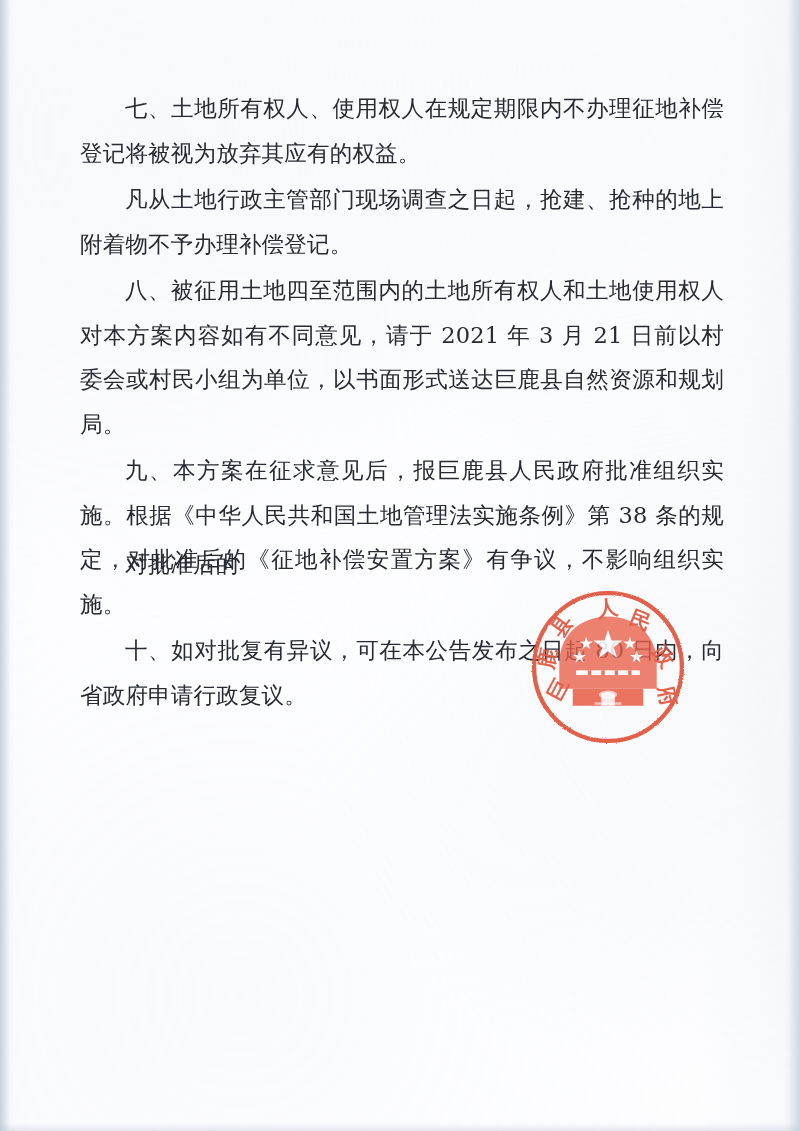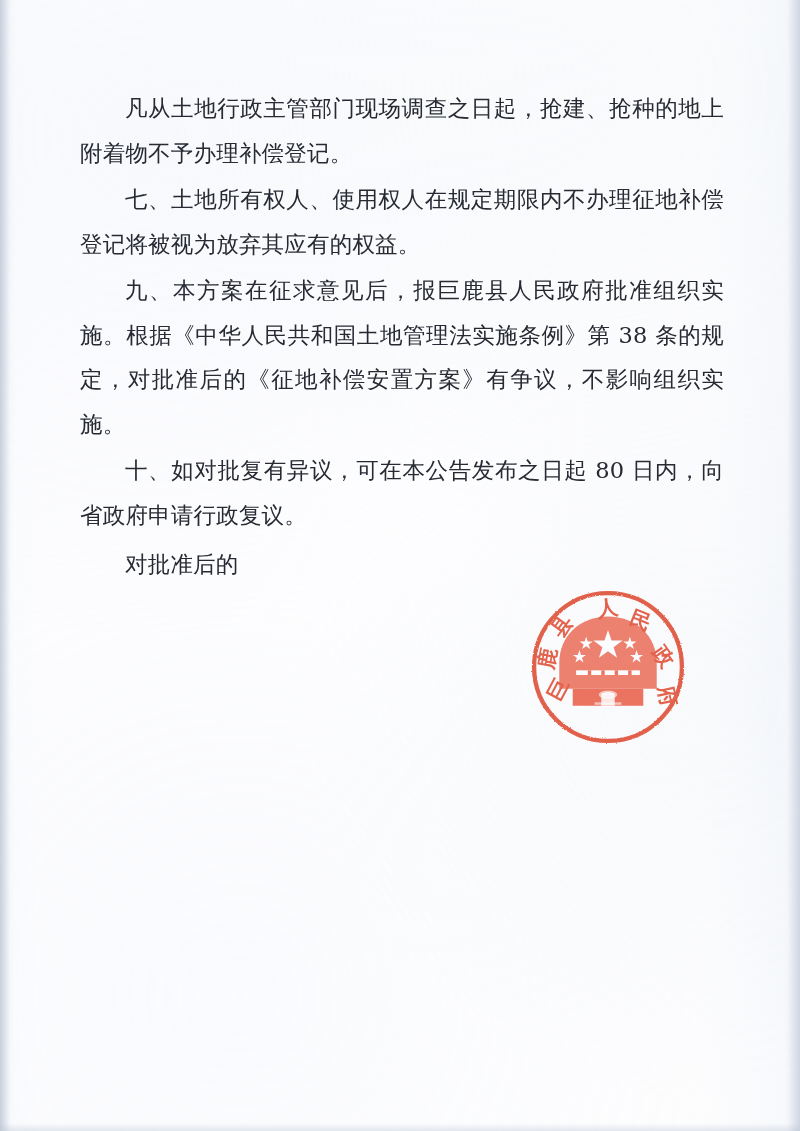--- a/index.html
+++ b/index.html
@@ -130,22 +130,23 @@
 <body>
 
 <div id="page">
 
   <div id="paper-noise"></div>
   <div id="scan-edge-left"></div>
   <div id="scan-edge-right"></div>
   <div id="scan-edge-bottom"></div>
 
   <div id="doc-body">
+    <p class="para">七、土地所有权人、使用权人在规定期限内不办理征地补偿登记将被视为放弃其应有的权益。</p>
     <p class="para">凡从土地行政主管部门现场调查之日起，抢建、抢种的地上附着物不予办理补偿登记。</p>
-    <p class="para">七、土地所有权人、使用权人在规定期限内不办理征地补偿登记将被视为放弃其应有的权益。</p>
+    <p class="para">八、被征用土地四至范围内的土地所有权人和土地使用权人对本方案内容如有不同意见，请于 2021 年 3 月 21 日前以村委会或村民小组为单位，以书面形式送达巨鹿县自然资源和规划局。</p>
     <p class="para">九、本方案在征求意见后，报巨鹿县人民政府批准组织实施。根据《中华人民共和国土地管理法实施条例》第 38 条的规定，对批准后的《征地补偿安置方案》有争议，不影响组织实施。</p>
     <p class="para">十、如对批复有异议，可在本公告发布之日起 80 日内，向省政府申请行政复议。</p>
   </div>
 
   <div id="closing-line">对批准后的</div>
 
   <div id="official-seal">
     <svg viewBox="0 0 200 200" xmlns="http://www.w3.org/2000/svg" aria-hidden="true">
       <defs>
 

